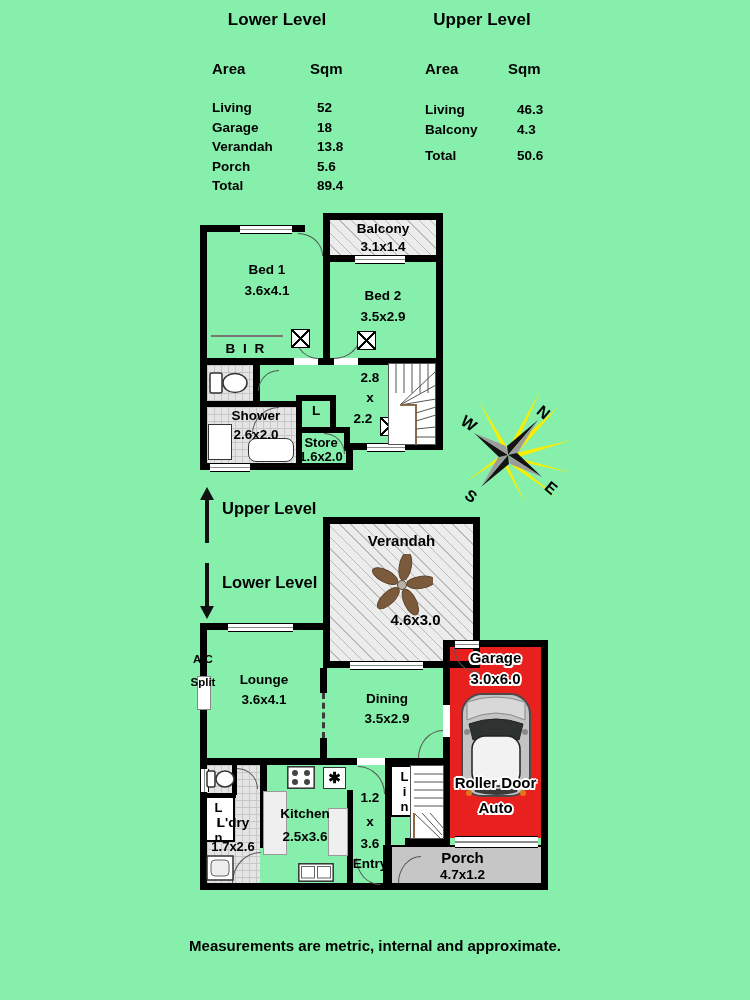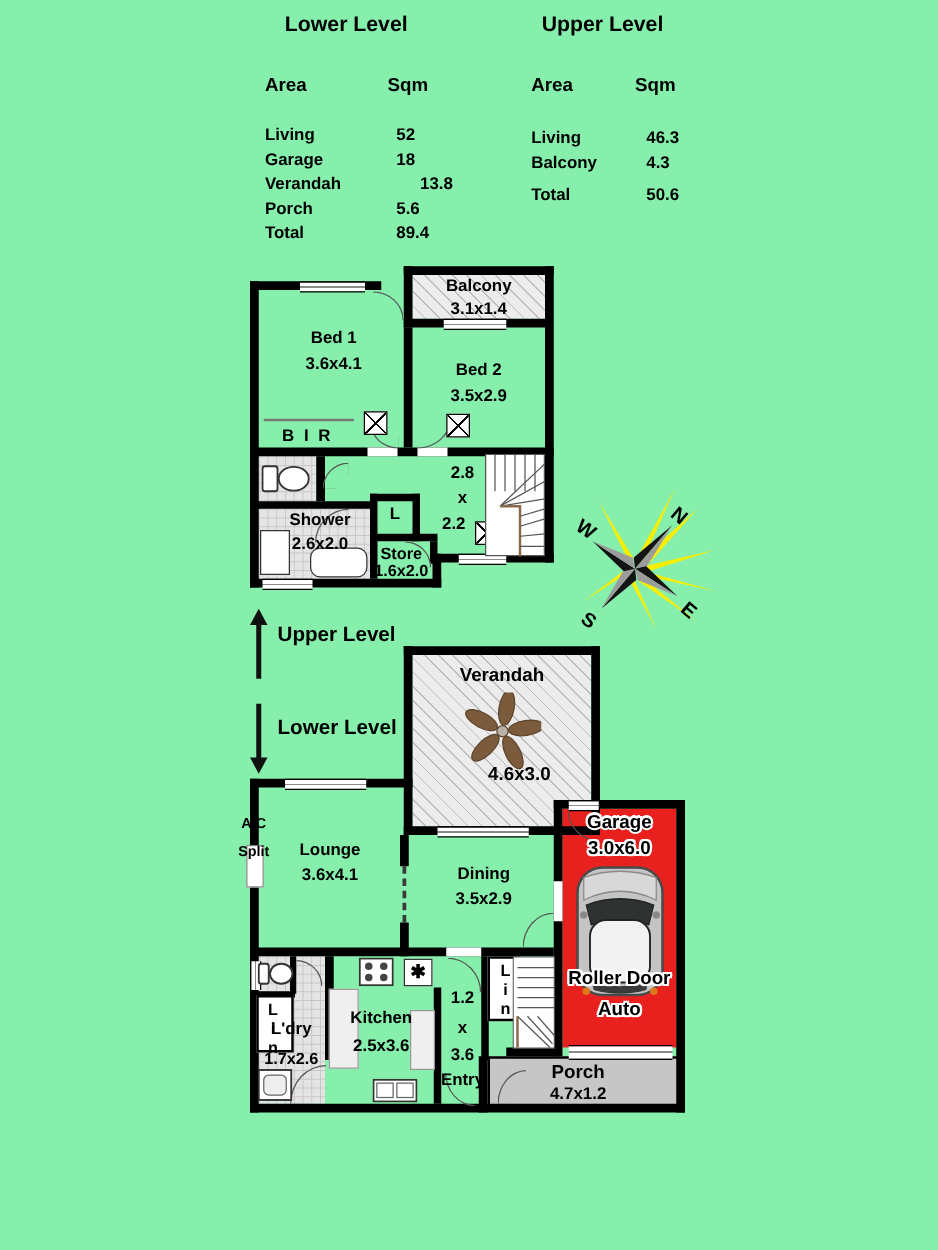--- a/index.html
+++ b/index.html
@@ -48,21 +48,21 @@
   <div class="lbl f15" style="left:212px;top:60px;text-align:left">Area</div>
   <div class="lbl f15" style="left:310px;top:60px;text-align:left">Sqm</div>
   <div class="lbl f15" style="left:425px;top:60px;text-align:left">Area</div>
   <div class="lbl f15" style="left:508px;top:60px;text-align:left">Sqm</div>
 
   <div class="lbl f13" style="left:212px;top:100px;text-align:left">Living</div>
   <div class="lbl f13" style="left:317px;top:100px;text-align:left">52</div>
   <div class="lbl f13" style="left:212px;top:120px;text-align:left">Garage</div>
   <div class="lbl f13" style="left:317px;top:120px;text-align:left">18</div>
   <div class="lbl f13" style="left:212px;top:139px;text-align:left">Verandah</div>
-  <div class="lbl f13" style="left:336px;top:139px;text-align:left">13.8</div>
+  <div class="lbl f13" style="left:317px;top:139px;text-align:left">13.8</div>
   <div class="lbl f13" style="left:212px;top:159px;text-align:left">Porch</div>
   <div class="lbl f13" style="left:317px;top:159px;text-align:left">5.6</div>
   <div class="lbl f13" style="left:212px;top:178px;text-align:left">Total</div>
   <div class="lbl f13" style="left:317px;top:178px;text-align:left">89.4</div>
 
   <div class="lbl f13" style="left:425px;top:102px;text-align:left">Living</div>
   <div class="lbl f13" style="left:517px;top:102px;text-align:left">46.3</div>
   <div class="lbl f13" style="left:425px;top:122px;text-align:left">Balcony</div>
   <div class="lbl f13" style="left:517px;top:122px;text-align:left">4.3</div>
   <div class="lbl f13" style="left:425px;top:148px;text-align:left">Total</div>
@@ -320,14 +320,15 @@
   <div class="lbl f12" style="left:202px;top:840px;width:62px">1.7x2.6</div>
 
   <div class="lbl f13" style="left:354px;top:790px;width:32px">1.2</div>
   <div class="lbl f13" style="left:354px;top:814px;width:32px">x</div>
   <div class="lbl f13" style="left:354px;top:836px;width:32px">3.6</div>
   <div class="lbl f13" style="left:348px;top:856px;width:44px">Entry</div>
 
   <div class="lbl f15" style="left:415px;top:849px;width:95px">Porch</div>
   <div class="lbl f13" style="left:415px;top:867px;width:95px">4.7x1.2</div>
 
+  <div class="lbl f15" style="left:0;top:937px;width:750px">Measurements are metric, internal and approximate.</div>
 
 </div>
 
 </body></html>

